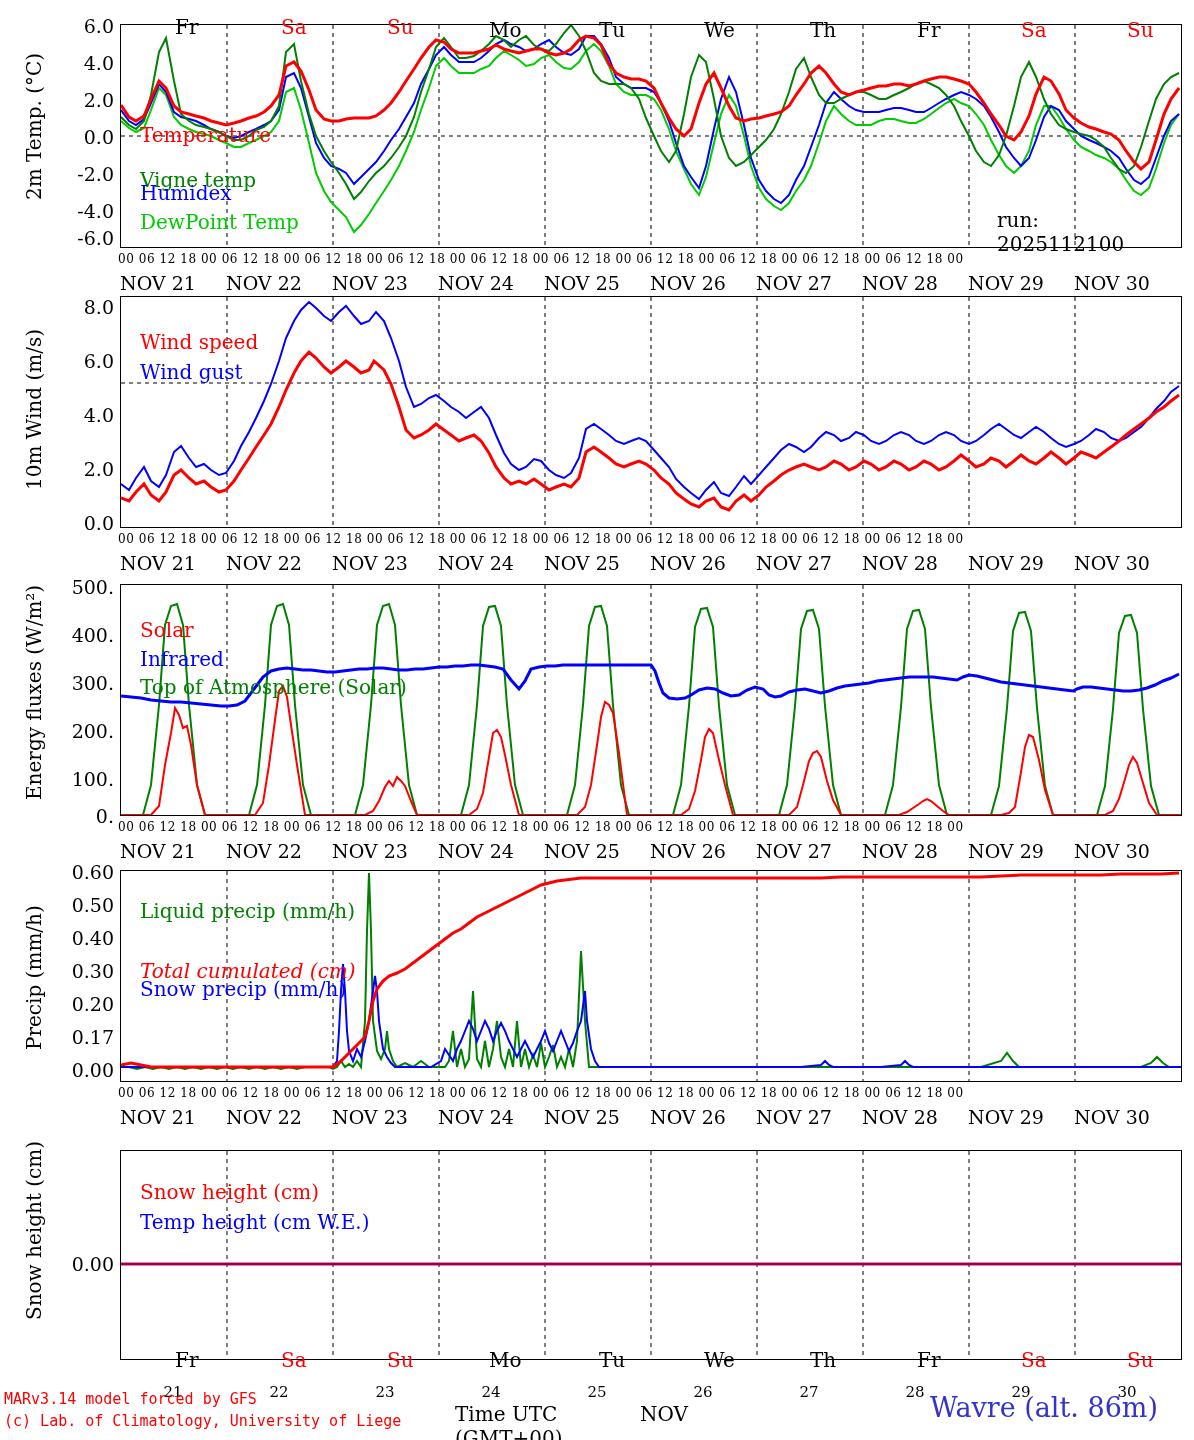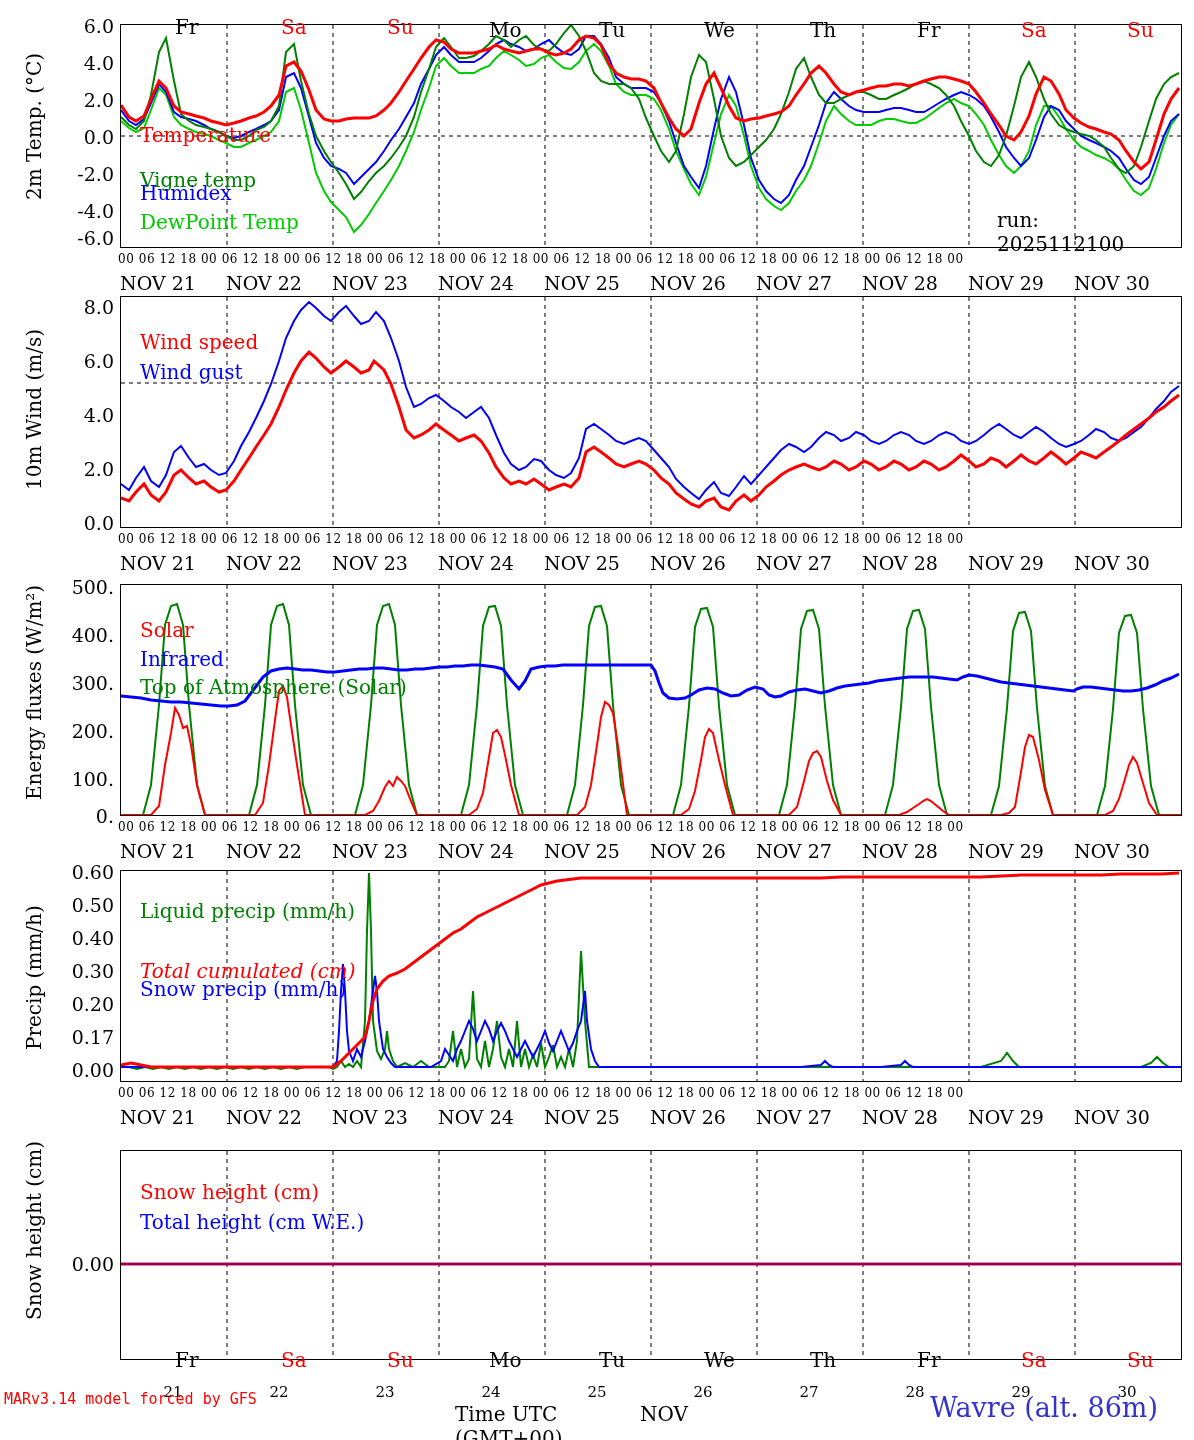--- a/index.html
+++ b/index.html
@@ -227,21 +227,21 @@
           <line x1="742" y1="0" x2="742" y2="208"></line>
             <line x1="848" y1="0" x2="848" y2="208"></line>
           <line x1="954" y1="0" x2="954" y2="208"></line>
         </g>
         <line x1="0" y1="113" x2="1060" y2="113" stroke="#ff0000" stroke-width="3"></line>
         <line x1="0" y1="113" x2="1060" y2="113" stroke="#0000ff" stroke-width="1"></line>
       </svg>
     </div>
 
     <div class="legend red" style="left:140px;top:1180px;">Snow height (cm)</div>
-    <div class="legend blue" style="left:140px;top:1210px;">Total height (cm W.E.)</div>
+    <div class="legend blue" style="left:140px;top:1210px;">Temp height (cm W.E.)</div>
 
     <div class="dayname" style="left:175px;top:1348px;color:#000;">Fr</div>
     <div class="dayname" style="left:281px;top:1348px;color:#ff0000;">Sa</div>
     <div class="dayname" style="left:387px;top:1348px;color:#ff0000;">Su</div>
     <div class="dayname" style="left:489px;top:1348px;color:#000;">Mo</div>
     <div class="dayname" style="left:599px;top:1348px;color:#000;">Tu</div>
     <div class="dayname" style="left:704px;top:1348px;color:#000;">We</div>
     <div class="dayname" style="left:810px;top:1348px;color:#000;">Th</div>
     <div class="dayname" style="left:917px;top:1348px;color:#000;">Fr</div>
     <div class="dayname" style="left:1021px;top:1348px;color:#ff0000;">Sa</div>
@@ -249,15 +249,16 @@
 
     <div class="tickrow" style="left:120px;top:1383px;font-size:15px;">
       <span style="display:inline-block;width:106px;text-align:center;">21</span><span style="display:inline-block;width:106px;text-align:center;">22</span><span style="display:inline-block;width:106px;text-align:center;">23</span><span style="display:inline-block;width:106px;text-align:center;">24</span><span style="display:inline-block;width:106px;text-align:center;">25</span><span style="display:inline-block;width:106px;text-align:center;">26</span><span style="display:inline-block;width:106px;text-align:center;">27</span><span style="display:inline-block;width:106px;text-align:center;">28</span><span style="display:inline-block;width:106px;text-align:center;">29</span><span style="display:inline-block;width:106px;text-align:center;">30</span>
     </div>
 
     <div class="xtitle" style="left:455px;top:1402px;">Time UTC (GMT+00)</div>
     <div class="xtitle" style="left:640px;top:1402px;">NOV</div>
   </div>
 
   <div class="footer" style="left:4px;top:1390px;">MARv3.14 model forced by GFS</div>
+  <div class="footer" style="left:4px;top:1412px;">(c) Lab. of Climatology, University of Liege</div>
   <div class="sitename" style="left:930px;top:1392px;">Wavre (alt. 86m)</div>
 
 </div>
 
 </body></html>

